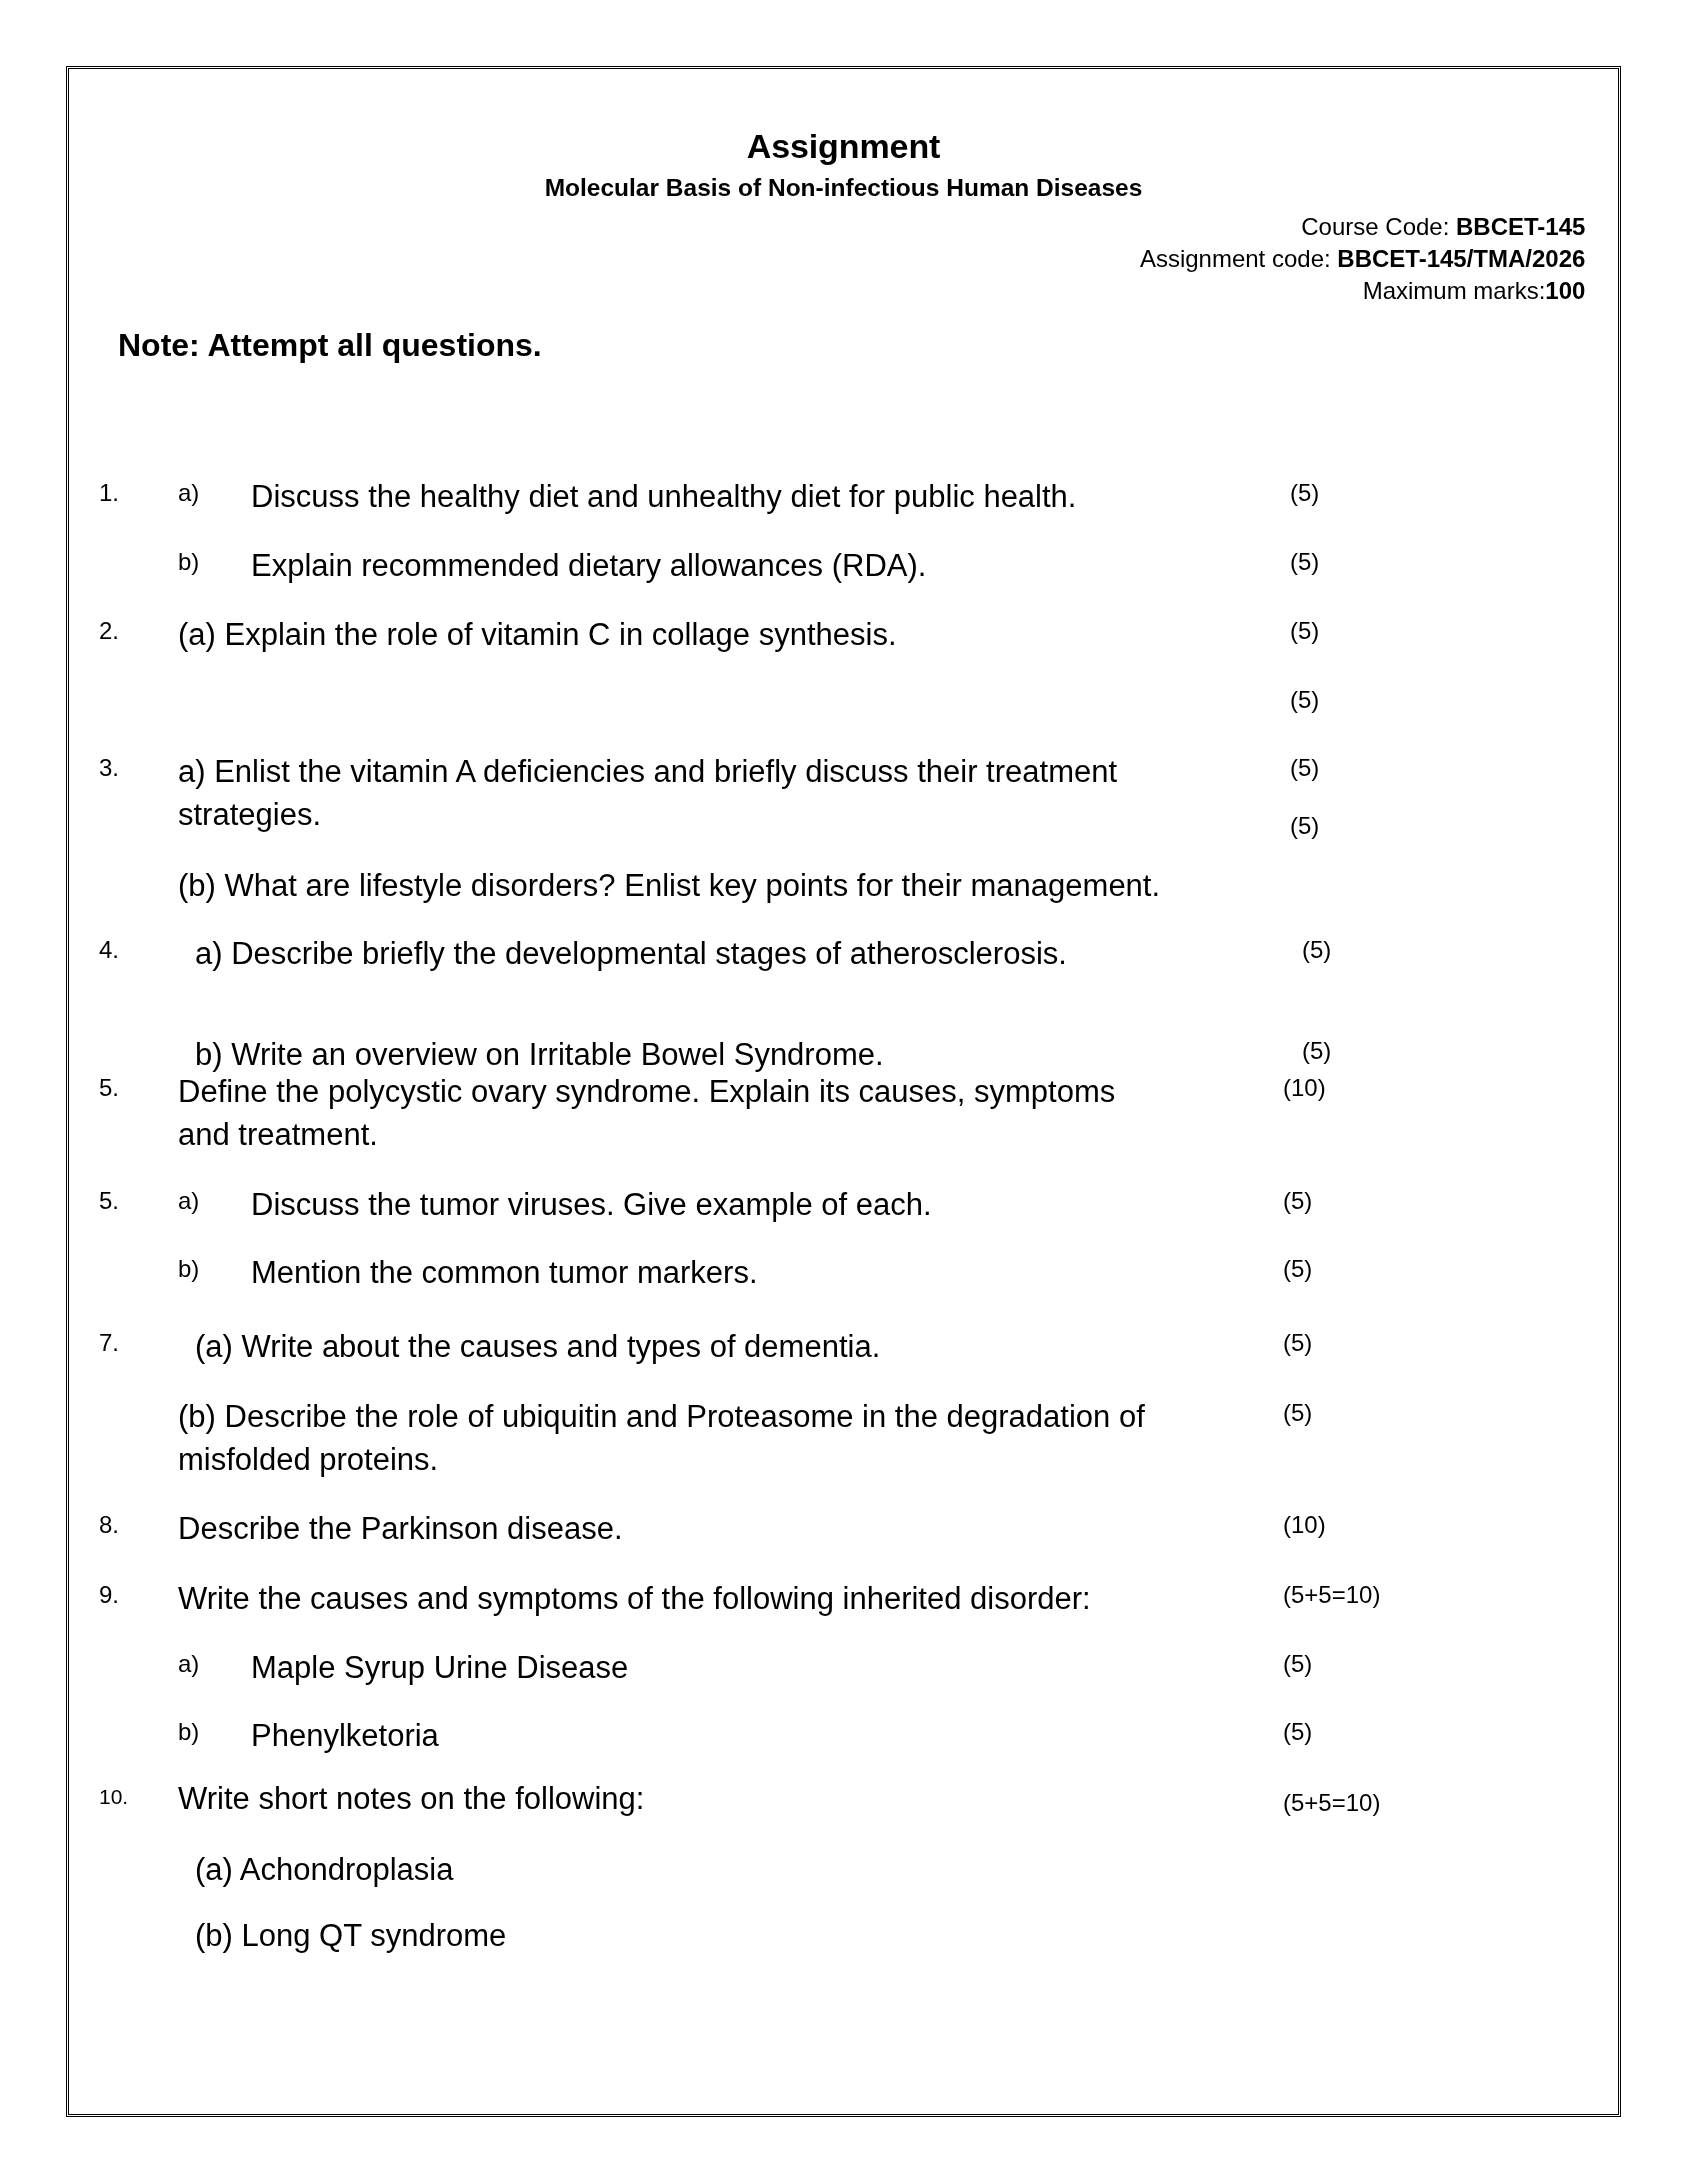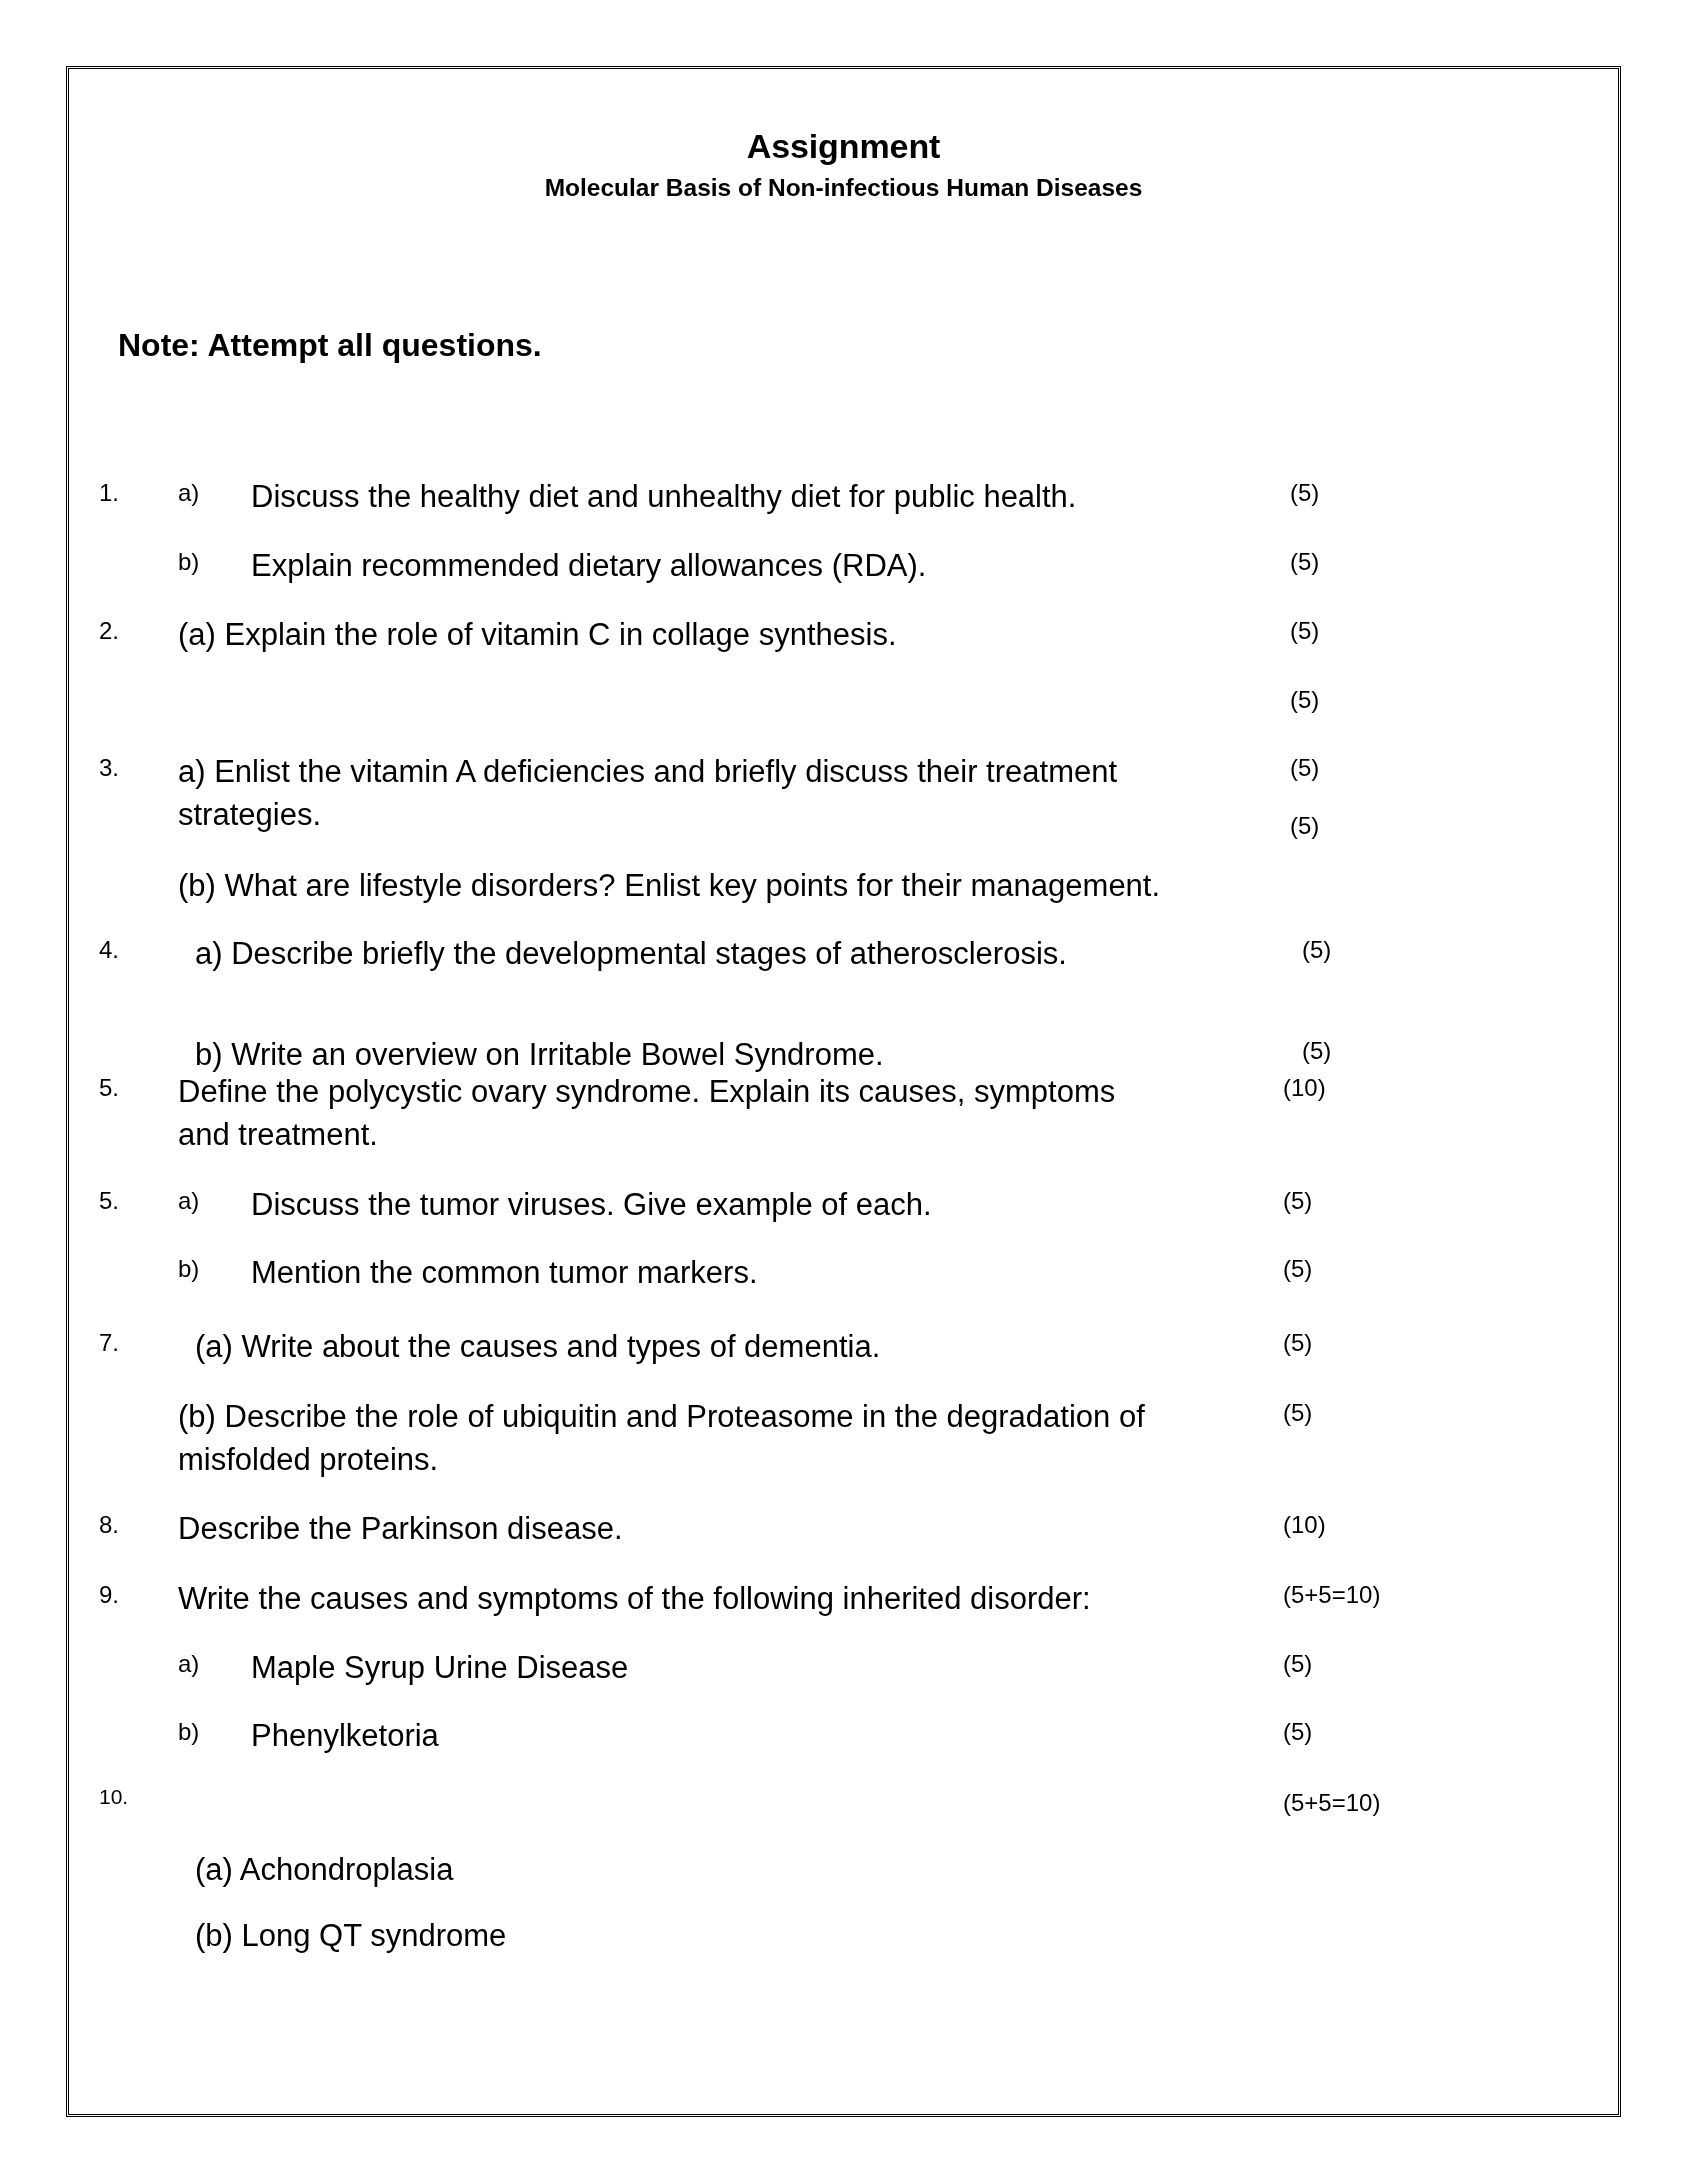--- a/index.html
+++ b/index.html
@@ -131,20 +131,25 @@
 </head>
 <body>
 
 <div id="page">
 
   <div id="page-border"></div>
 
   <div id="doc-header">
     <div class="doc-title">Assignment</div>
     <div class="doc-subtitle">Molecular Basis of Non-infectious Human Diseases</div>
+    <div id="meta-block">
+      <div class="meta-line"><span>Course Code: </span><span class="meta-value">BBCET-145</span></div>
+      <div class="meta-line"><span>Assignment code: </span><span class="meta-value">BBCET-145/TMA/2026</span></div>
+      <div class="meta-line"><span>Maximum marks:</span><span class="meta-value">100</span></div>
+    </div>
   </div>
 
   <div id="note-line">Note: Attempt all questions.</div>
 
   <div id="questions">
       <div class="qrow ind-sub" style="position: absolute; left: 0px; top: 0px; width: 1489px;">
         <span class="q-num">1.</span>
         <span class="q-sub">a)</span>
         <span class="q-text" style="width: 1085px;">Discuss the healthy diet and unhealthy diet for public health.</span>
         <span class="q-marks m-a" style="top: 0px;">(5)</span>
@@ -220,20 +225,21 @@
         <span class="q-text" style="width: 1085px;">Maple Syrup Urine Disease</span>
         <span class="q-marks m-c" style="top: 0px;">(5)</span>
       </div>
       <div class="qrow ind-sub" style="position: absolute; left: 0px; top: 1239px; width: 1489px;">
         <span class="q-sub">b)</span>
         <span class="q-text" style="width: 1085px;">Phenylketoria</span>
         <span class="q-marks m-c" style="top: 0px;">(5)</span>
       </div>
       <div class="qrow ind-num" style="position: absolute; left: 0px; top: 1302px; width: 1489px;">
         <span class="q-num tight">10.</span>
+        <span class="q-text" style="width: 1085px;">Write short notes on the following:</span>
         <span class="q-marks m-c" style="top: 8px;">(5+5=10)</span>
       </div>
       <div class="qrow ind-deep" style="position: absolute; left: 0px; top: 1373px; width: 1489px;">
         <span class="q-text" style="width: 1085px;">(a) Achondroplasia</span>
       </div>
       <div class="qrow ind-deep" style="position: absolute; left: 0px; top: 1439px; width: 1489px;">
         <span class="q-text" style="width: 1085px;">(b) Long QT syndrome</span>
       </div>
     </div>
 

